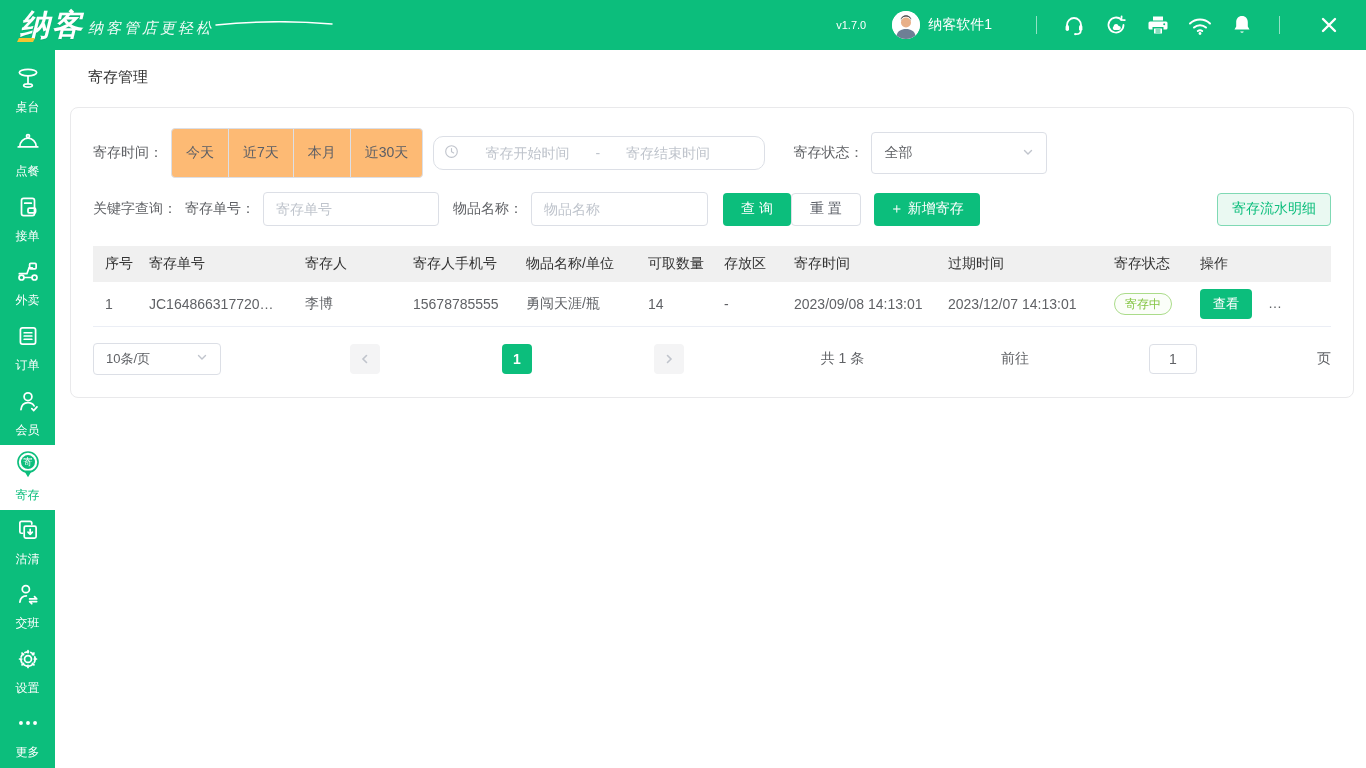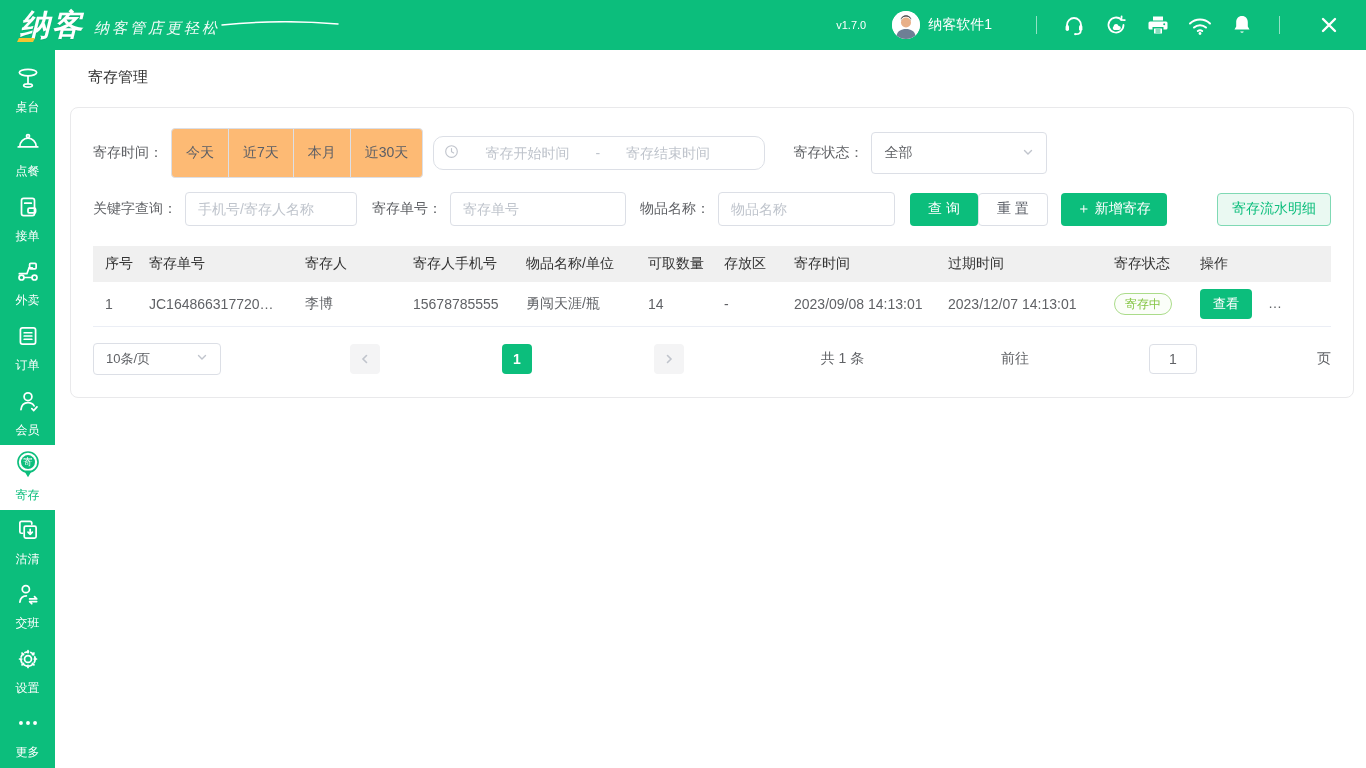--- a/index.html
+++ b/index.html
@@ -1,21 +1,21 @@
 <!DOCTYPE html>
 <html><head>
 <meta charset="utf-8">
 <style>
   * { box-sizing: border-box; margin: 0; padding: 0; }
   html,body { width:1366px; height:768px; overflow:hidden; background:#fff;
     font-family:"Liberation Sans","DejaVu Sans",sans-serif; }
 
   
   .topbar { height:50px; background:#0cbe7c; display:flex; align-items:center; padding:0 16px 0 20px; color:#fff; }
-  .logo-area { display:flex; align-items:flex-end; gap:10px; }
+  .logo-area { display:flex; align-items:flex-end; gap:4px; }
   .logo-text { font-size:30px; font-weight:900; font-style:italic; letter-spacing:2px; line-height:1;
     text-shadow:0 1px 0 rgba(0,0,0,.08); position:relative; }
   .logo-accent { position:absolute; left:-2px; bottom:-2px; width:16px; height:4px; background:#f5c531;
     transform:skewX(-25deg); }
   .slogan-wrap { display:flex; flex-direction:row; padding-bottom:2px; }
   .slogan { font-size:15px; font-style:italic; letter-spacing:3px; opacity:.95; }
   .slogan-underline { margin-top:2px; }
   .topbar-right { margin-left:auto; display:flex; align-items:center; gap:0; }
   .version { font-size:11px; margin-right:26px; }
   .avatar { width:28px; height:28px; border-radius:50%; background:#fff; overflow:hidden; margin-right:8px; flex:none; }
@@ -335,21 +335,20 @@
           <span>
             <svg width="12" height="12" viewBox="0 0 12 12" fill="none" stroke="#c0c4cc" stroke-width="1.4" stroke-linecap="round">
                 <path d="M2.5,4.5 L6,8 L9.5,4.5"></path>
               </svg>
           </span>
         </div>
       </div>
 
       <div class="frow frow2">
         <span class="flabel">关键字查询：</span>
-        <input class="txt-input w-keyword" placeholder="手机号/寄存人名称" style="">
         <span class="flabel">寄存单号：</span>
         <input class="txt-input w-order" placeholder="寄存单号" style="">
         <span class="flabel">物品名称：</span>
         <input class="txt-input w-item" placeholder="物品名称" style="">
         <button class="btn btn-green">查 询</button>
         <button class="btn btn-plain">重 置</button>
         <button class="btn btn-green btn-add">
           <span>＋</span>
             <span>新增寄存</span>
         </button>

